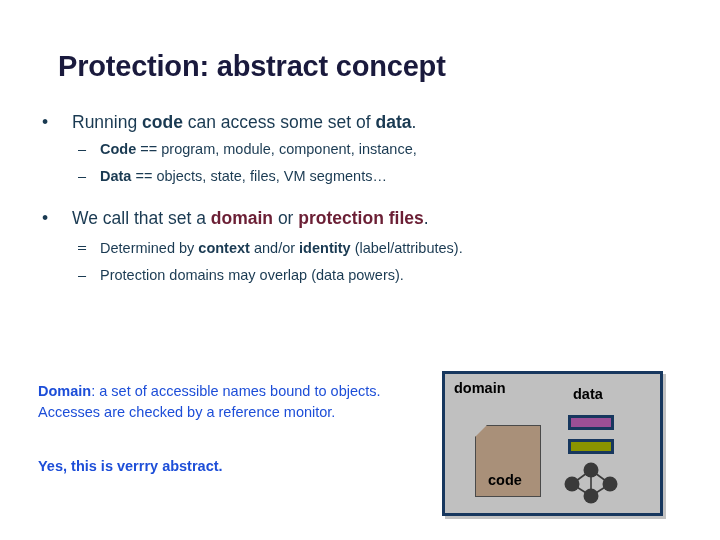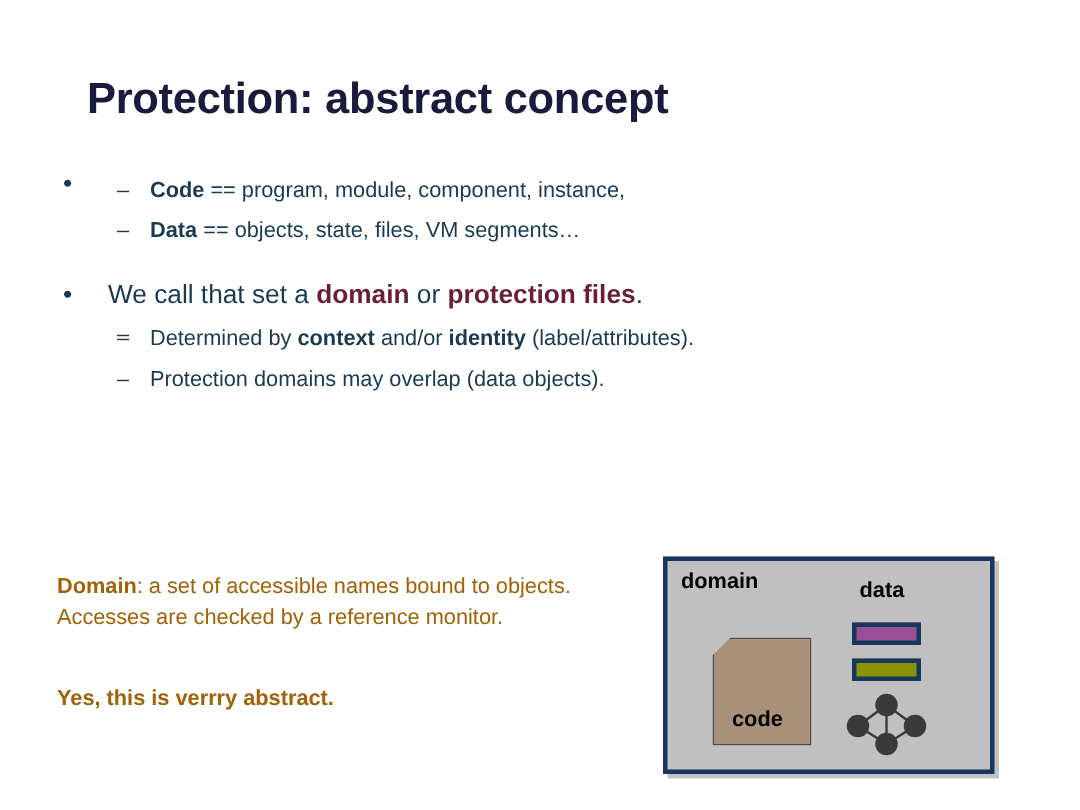--- a/index.html
+++ b/index.html
@@ -81,21 +81,21 @@
   span.maroon { color: #6b1f35; font-weight: bold; }
 
   
   .def-block {
     position: absolute;
     left: 38px;
     top: 381px;
     width: 385px;
     font-size: 14.5px;
     line-height: 1.45;
-    color: #a16207;
+    color: #1d4ed8;
   }
   .def-block .para2 {
     margin-top: 33px;
     font-weight: bold;
   }
 
   
   .diagram {
     position: absolute;
     left: 442px;
@@ -167,20 +167,21 @@
 <body>
 
 <div class="slide">
 
   <div class="slide-title">Protection: abstract concept</div>
 
   <div class="body-area">
 
     <div class="bullet-l1">
       <span class="dot">•</span>
+      <span><span>Running </span><b class="em">code</b><span> can access some set of </span><b class="em">data</b><span>.</span></span>
     </div>
 
     <div class="bullet-l2">
       <span class="dash">–</span>
       <span><b class="em">Code</b><span> == program, module, component, instance,</span></span>
     </div>
 
     <div class="bullet-l2">
       <span class="dash">–</span>
       <span><b class="em">Data</b><span> == objects, state, files, VM segments…</span></span>
@@ -197,21 +198,21 @@
       <span class="dash">–</span>
     </div>
 
     <div class="bullet-l2">
       <span class="dash">–</span>
       <span><span>Determined by </span><b class="em">context</b><span> and/or </span><b class="em">identity</b><span> (label/attributes).</span></span>
     </div>
 
     <div class="bullet-l2">
       <span class="dash">–</span>
-      <span>Protection domains may overlap (data objects).</span>
+      <span>Protection domains may overlap (data powers).</span>
     </div>
 
   </div>
 
   <div class="def-block">
     <div class="para1"><b class="em">Domain</b><span>: a set of accessible names bound to objects.  Accesses are checked by a reference monitor.</span></div>
     <div class="para2">Yes, this is verrry abstract.</div>
   </div>
 
   <div class="diagram">

